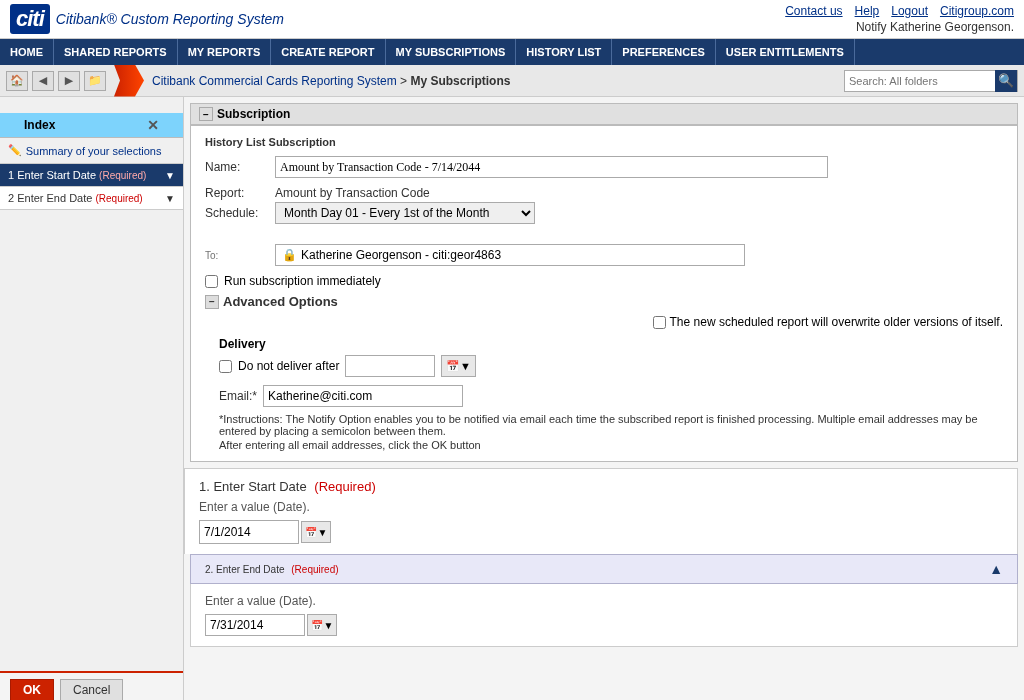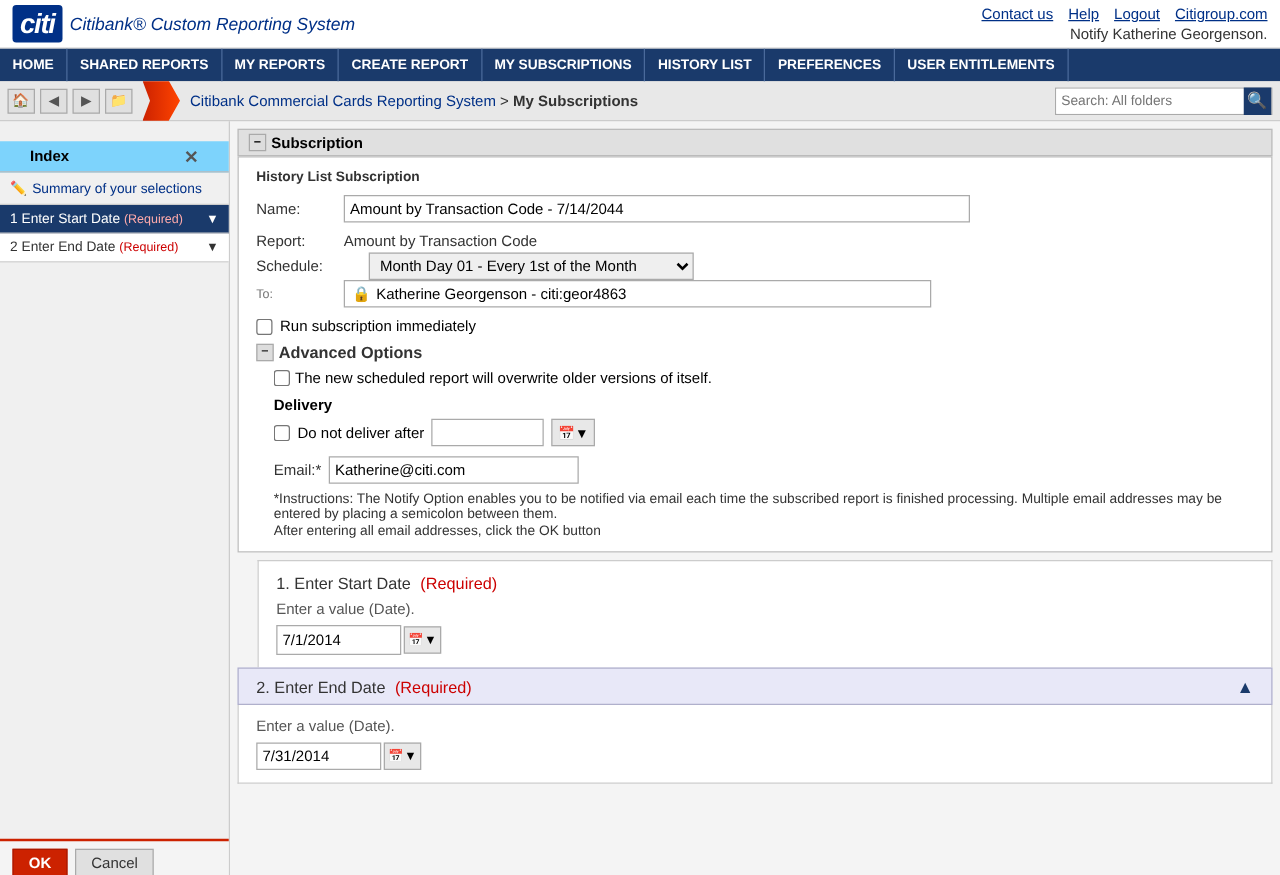--- a/index.html
+++ b/index.html
@@ -140,29 +140,29 @@
     <div style="background:#e0e0e0; border:1px solid #bbb; padding:3px 8px; font-weight:bold; font-size:12px; display:flex; align-items:center; gap:4px; margin:6px 6px 0 6px;">
       <span class="collapse-btn" style="width:14px; height:14px; background:#ddd; border:1px solid #aaa; display:inline-flex; align-items:center; justify-content:center; cursor:pointer; font-size:10px; font-weight:bold;">−</span>
       <span>Subscription</span>
     </div>
 
     <div style="border:1px solid #bbb; background:white; margin:0 6px 6px 6px; padding:10px 14px;">
       <div style="font-size:11px; font-weight:bold; color:#333; margin-bottom:8px;">History List Subscription</div>
 
       <div class="field-row" style="display:flex; align-items:center; margin-bottom:8px;">
         <span class="field-label" style="width:70px; font-size:12px; color:#333;">Name:</span>
-        <input type="text" class="form-input" style="border: 1px solid rgb(170, 170, 170); padding: 2px 4px; font-size: 12px; height: 22px; width: 501px;" value="Amount by Transaction Code - 7/14/2044">
+        <input type="text" class="form-input" style="border: 1px solid rgb(170, 170, 170); padding: 2px 4px; font-size: 12px; height: 22px; width: 553px; font-family: Liberation Serif, serif;" value="Amount by Transaction Code - 7/14/2044">
       </div>
 
       <div class="field-row" style="display:flex; align-items:center; margin-bottom:2px;">
         <span class="field-label" style="width:70px; font-size:12px; color:#333;">Report:</span>
         <span style="font-size:12px; color:#333;">Amount by Transaction Code</span>
       </div>
 
-      <div class="field-row" style="display:flex; align-items:center; margin-bottom:0;gap:20px;">
+      <div class="field-row" style="display:flex; align-items:center; margin-bottom:20px;">
         <span class="field-label" style="width:70px; font-size:12px; color:#333;">Schedule:</span>
         <select class="form-select" style="border:1px solid #aaa; padding:2px 4px; font-size:12px; height:22px; width:260px;">
           <option>Month Day 01 - Every 1st of the Month</option>
         </select>
       </div>
 
       <div class="field-row" style="display:flex; align-items:center; margin-bottom:8px;">
         <span class="field-label" style="width:70px; font-size:10px; color:#737373;">To:</span>
         <div style="border:1px solid #aaa; padding:2px 6px; font-size:12px; height:22px; background:white; display:flex; align-items:center; gap:4px; width:470px;">
           <span style="color:#cc9900; font-size:12px;">🔒</span>
@@ -173,21 +173,21 @@
       <div style="display:flex; align-items:center; gap:6px; margin:6px 0;">
         <input type="checkbox" style="">
         <span>Run subscription immediately</span>
       </div>
 
       <div style="display:flex; align-items:center; gap:4px; font-size:13px; font-weight:bold; color:#333; margin:6px 0 4px 0;">
         <span class="collapse-btn" style="width:14px; height:14px; background:#ddd; border:1px solid #aaa; display:inline-flex; align-items:center; justify-content:center; cursor:pointer; font-size:10px; font-weight:bold;">−</span>
         <span>Advanced Options</span>
       </div>
 
-      <div style="display:flex; align-items:center; gap:4px; margin:6px 0 6px 14px;">
+      <div style="display:flex; align-items:center; gap:4px; margin:6px 0 6px 14px;justify-content:flex-end;">
         <input type="checkbox" style="">
         <span style="font-size:12px;">The new scheduled report will overwrite older versions of itself.</span>
       </div>
 
       <div style="font-weight:bold; font-size:12px; margin:8px 0 4px 14px;">Delivery</div>
 
       <div style="display:flex; align-items:center; gap:6px; margin-bottom:8px; margin-left:14px;">
         <input type="checkbox" style="">
         <span style="font-size:12px;">Do not deliver after</span>
         <input type="text" class="date-input-box" style="border: 1px solid rgb(170, 170, 170); height: 22px; padding: 2px 4px; font-size: 12px; width: 90px;">
@@ -196,34 +196,34 @@
 
       <div style="display:flex; align-items:center; gap:6px; margin-bottom:6px; margin-left:14px;">
         <span style="font-size:12px; color:#333;">Email:*</span>
         <input type="text" style="border: 1px solid rgb(170, 170, 170); height: 22px; padding: 2px 4px; font-size: 12px; width: 200px;" value="Katherine@citi.com">
       </div>
 
       <div style="font-size:11px; color:#333; margin-bottom:2px; margin-left:14px;">*Instructions: The Notify Option enables you to be notified via email each time the subscribed report is finished processing. Multiple email addresses may be entered by placing a semicolon between them.</div>
       <div style="font-size:11px; color:#333; margin-left:14px;">After entering all email addresses, click the OK button</div>
     </div>
 
-    <div style="background:white; margin:0 6px 0 22px; padding:10px 14px; border:1px solid #ccc; border-bottom:none;">
+    <div style="background:white; margin:0 6px 0 0; padding:10px 14px; border:1px solid #ccc; border-bottom:none;">
       <div style="font-size:13px; color:#333; margin-bottom:6px;">
         <span>1. Enter Start Date</span>
         <span style="color:#cc0000; margin-left:4px;">(Required)</span>
       </div>
       <div style="font-size:12px; color:#555; margin-bottom:6px;">Enter a value (Date).</div>
       <div style="display:flex; align-items:center; gap:2px;">
         <input type="text" style="border: 1px solid rgb(170, 170, 170); height: 24px; padding: 2px 4px; font-size: 12px; width: 100px;" value="7/1/2014">
         <button style="border:1px solid #aaa; background:#e8e8e8; height:22px; padding:0 3px; cursor:pointer; font-size:10px; display:inline-flex; align-items:center;">📅▼</button>
       </div>
     </div>
 
     <div style="background:#e8e8f8; border:1px solid #b0b0cc; margin:0 6px; padding:6px 14px; display:flex; justify-content:space-between; align-items:center;">
-      <div style="font-size:13px; color:#333;">
+      <div style="font-size:10px; color:#333;">
         <span>2. Enter End Date</span>
         <span style="color:#cc0000; margin-left:4px;">(Required)</span>
       </div>
       <span style="color:#1a3a6b; font-size:14px; cursor:pointer;">▲</span>
     </div>
 
     <div style="background:white; margin:0 6px; padding:10px 14px; border:1px solid #ccc; border-top:none;">
       <div style="font-size:12px; color:#555; margin-bottom:6px;">Enter a value (Date).</div>
       <div style="display:flex; align-items:center; gap:2px;">
         <input type="text" style="border: 1px solid rgb(170, 170, 170); height: 22px; padding: 2px 4px; font-size: 12px; width: 100px;" value="7/31/2014">

